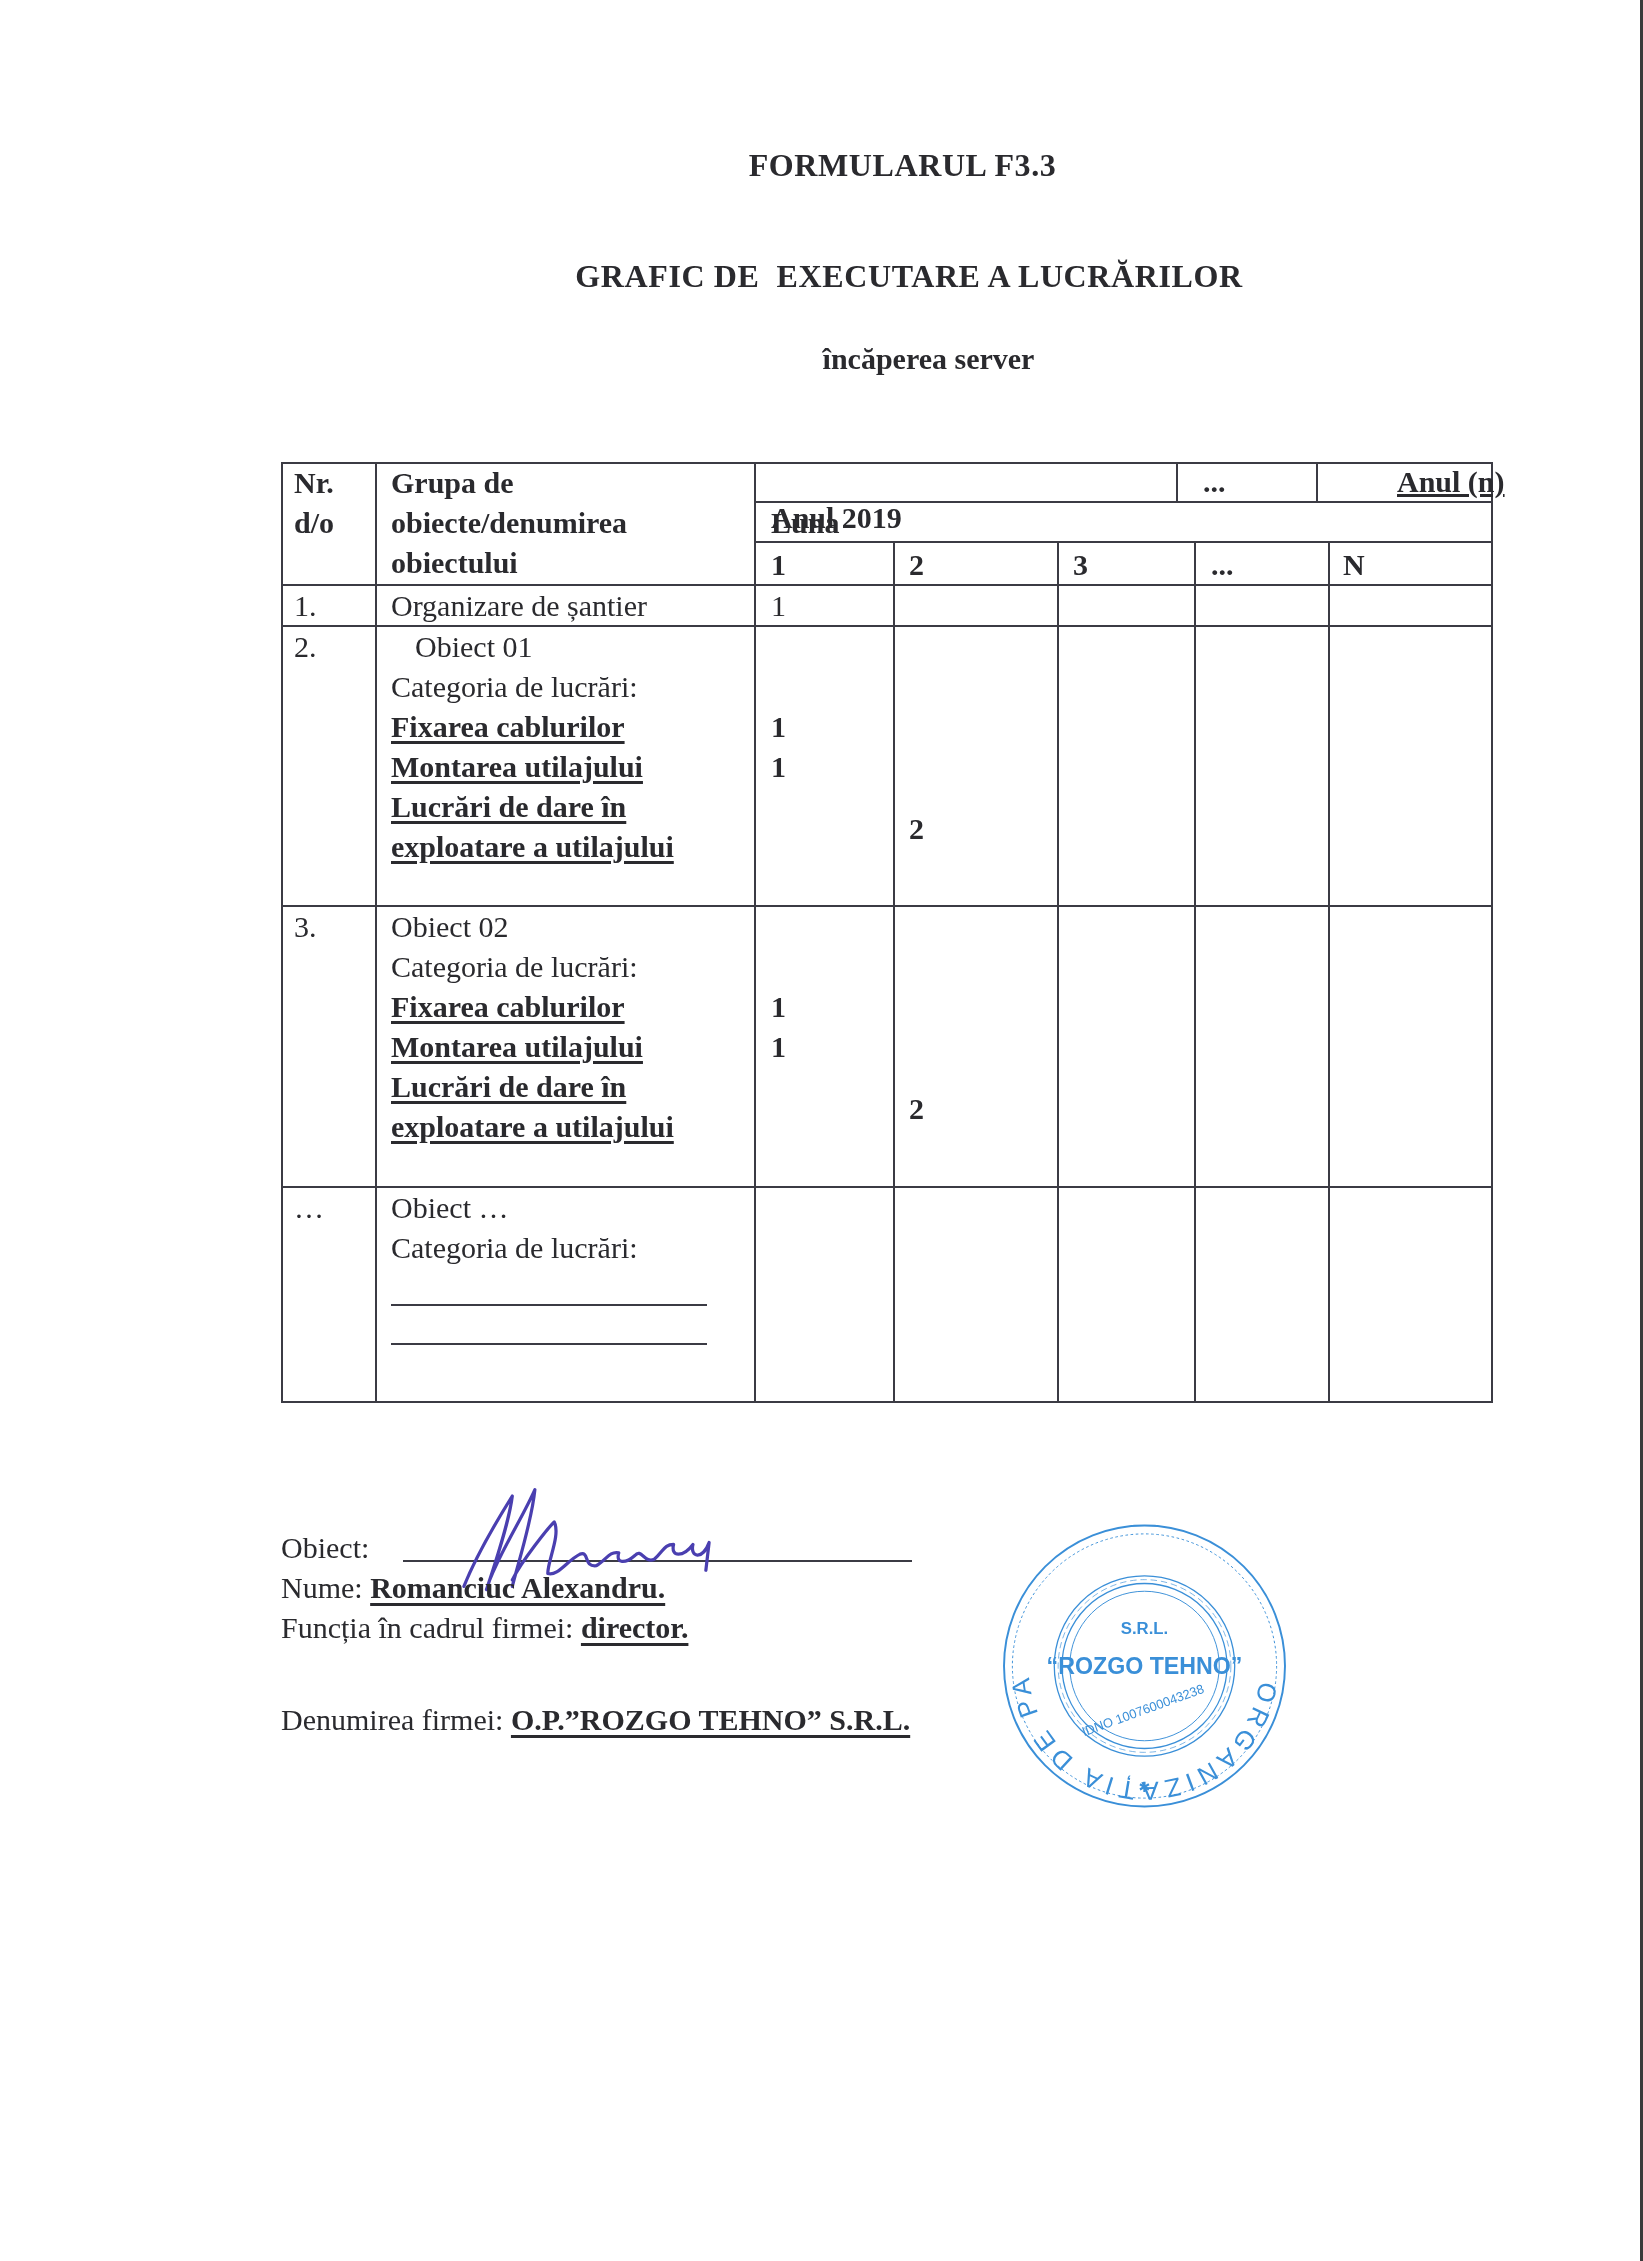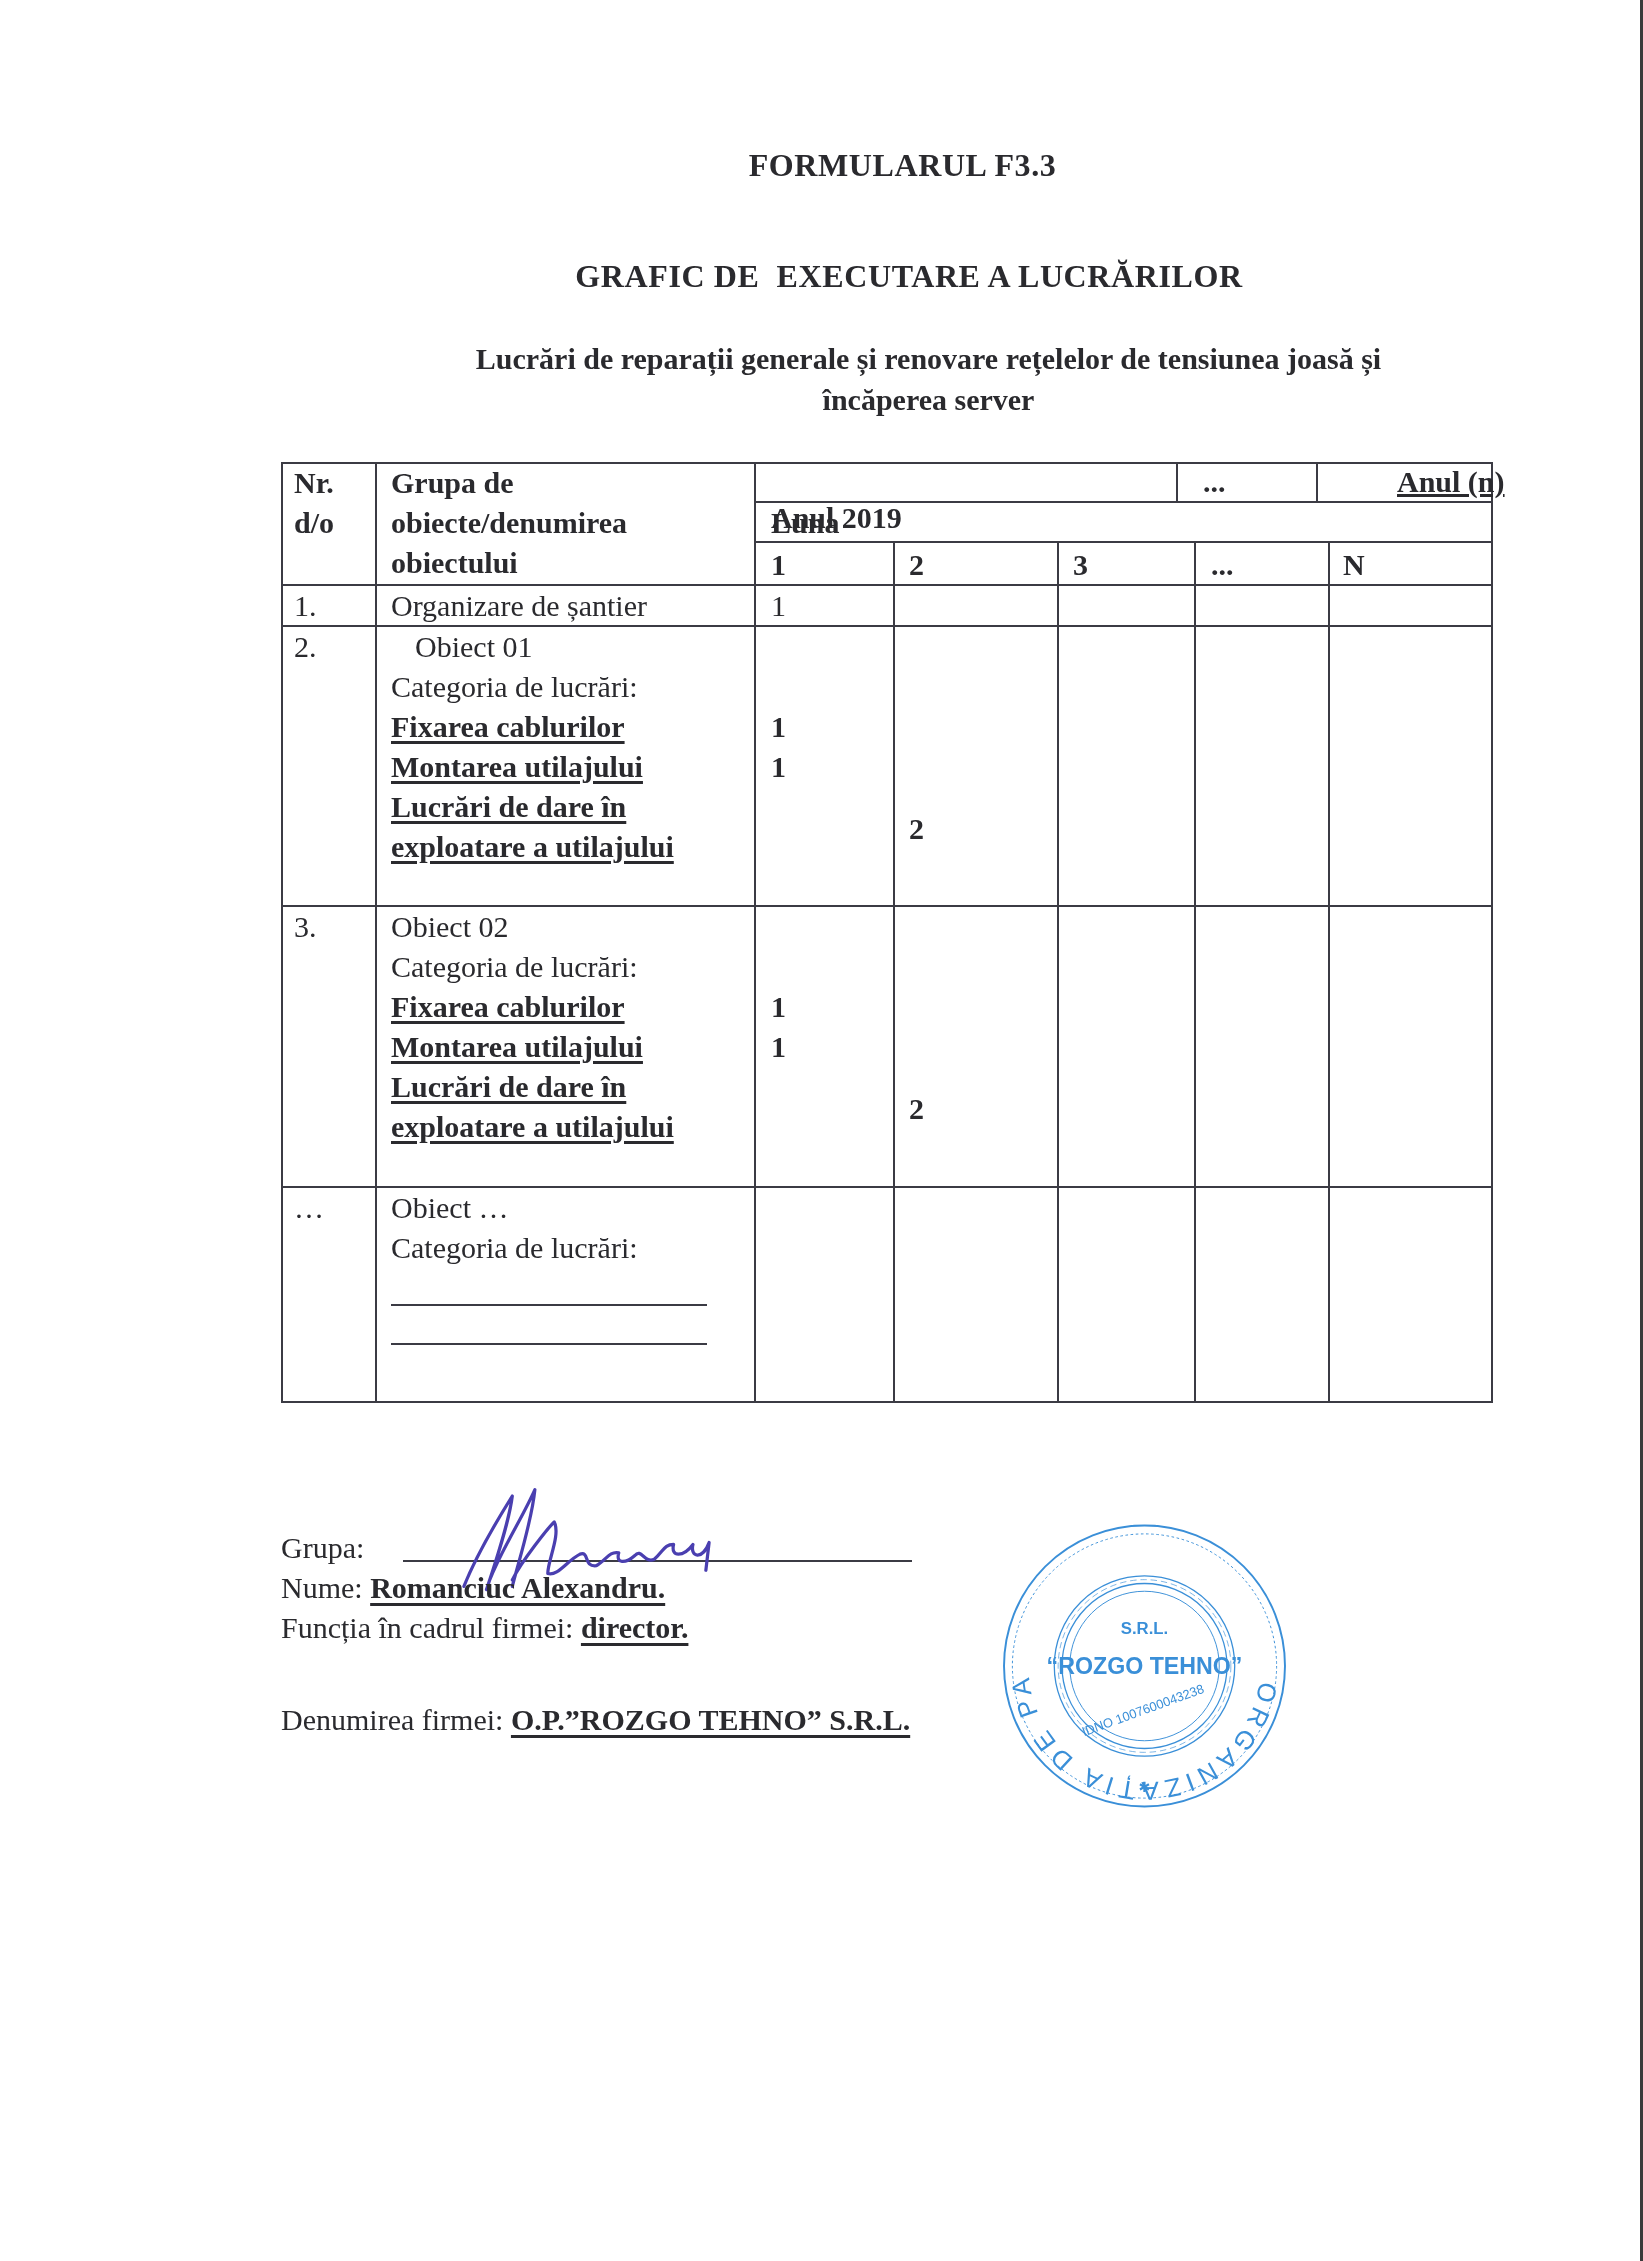--- a/index.html
+++ b/index.html
@@ -29,21 +29,20 @@
   .stamp { position:absolute; left:993px; top:1521px; width:303px; height:290px; }
 </style>
 </head>
 <body>
 
 <div class="abs scan-edge"></div>
 
 <div class="abs center form-title">FORMULARUL F3.3</div>
 <div class="abs center doc-title" style="white-space:pre;">GRAFIC DE  EXECUTARE A LUCRĂRILOR</div>
 <div class="abs center subtitle">
-  <div>Lucrări de reparații generale și renovare rețelelor de tensiunea joasă și</div>
   <div>încăperea server</div>
 </div>
 
 <div class="tbl">
 
   <div class="hline" style="left:0;top:0;width:1212px;"></div>
   <div class="hline" style="left:473px;top:39px;width:739px;"></div>
   <div class="hline" style="left:473px;top:79px;width:739px;"></div>
   <div class="hline" style="left:0;top:122px;width:1212px;"></div>
   <div class="hline" style="left:0;top:163px;width:1212px;"></div>
@@ -107,21 +106,21 @@
   <div class="cell-text b" style="left:490px;top:565px;">1</div>
   <div class="cell-text b" style="left:628px;top:627px;">2</div>
 
   <div class="cell-text" style="left:13px;top:726px;">…</div>
   <div class="cell-text" style="left:110px;top:726px;">Obiect …</div>
   <div class="cell-text" style="left:110px;top:766px;">Categoria de lucrări:</div>
   <div class="blank-line" style="left:110px;top:842px;"></div>
   <div class="blank-line" style="left:110px;top:881px;"></div>
 </div>
 
-<div class="sig" style="top:1528px;">Grupa:</div>
+<div class="sig" style="top:1528px;">Obiect:</div>
 <div class="sig-line"></div>
 <svg class="signature-scribble" viewBox="0 0 420 170">
   <path d="M20 160 C40 110, 70 60, 95 20 C90 60, 70 120, 55 165 M60 150 C80 100, 110 55, 130 10 C125 60, 105 120, 95 160 M95 150 C110 120, 150 70, 160 60 C170 80, 150 120, 150 140 C165 145, 180 120, 200 110 C215 105, 205 130, 225 128 C240 120, 245 105, 260 108 C255 125, 270 125, 285 112 C295 100, 300 125, 315 118 C330 105, 330 95, 345 95 C340 115, 360 115, 375 95 C370 115, 390 120, 400 92 L395 135" fill="none" stroke="#4a3fb0" stroke-width="5" stroke-linecap="round" stroke-linejoin="round"></path>
 </svg>
 <div class="sig" style="top:1568px;">
   <span>Nume:</span>
   <span class="val">Romanciuc Alexandru.</span>
 </div>
 <div class="sig" style="top:1608px;">
   <span>Funcția în cadrul firmei:</span>

